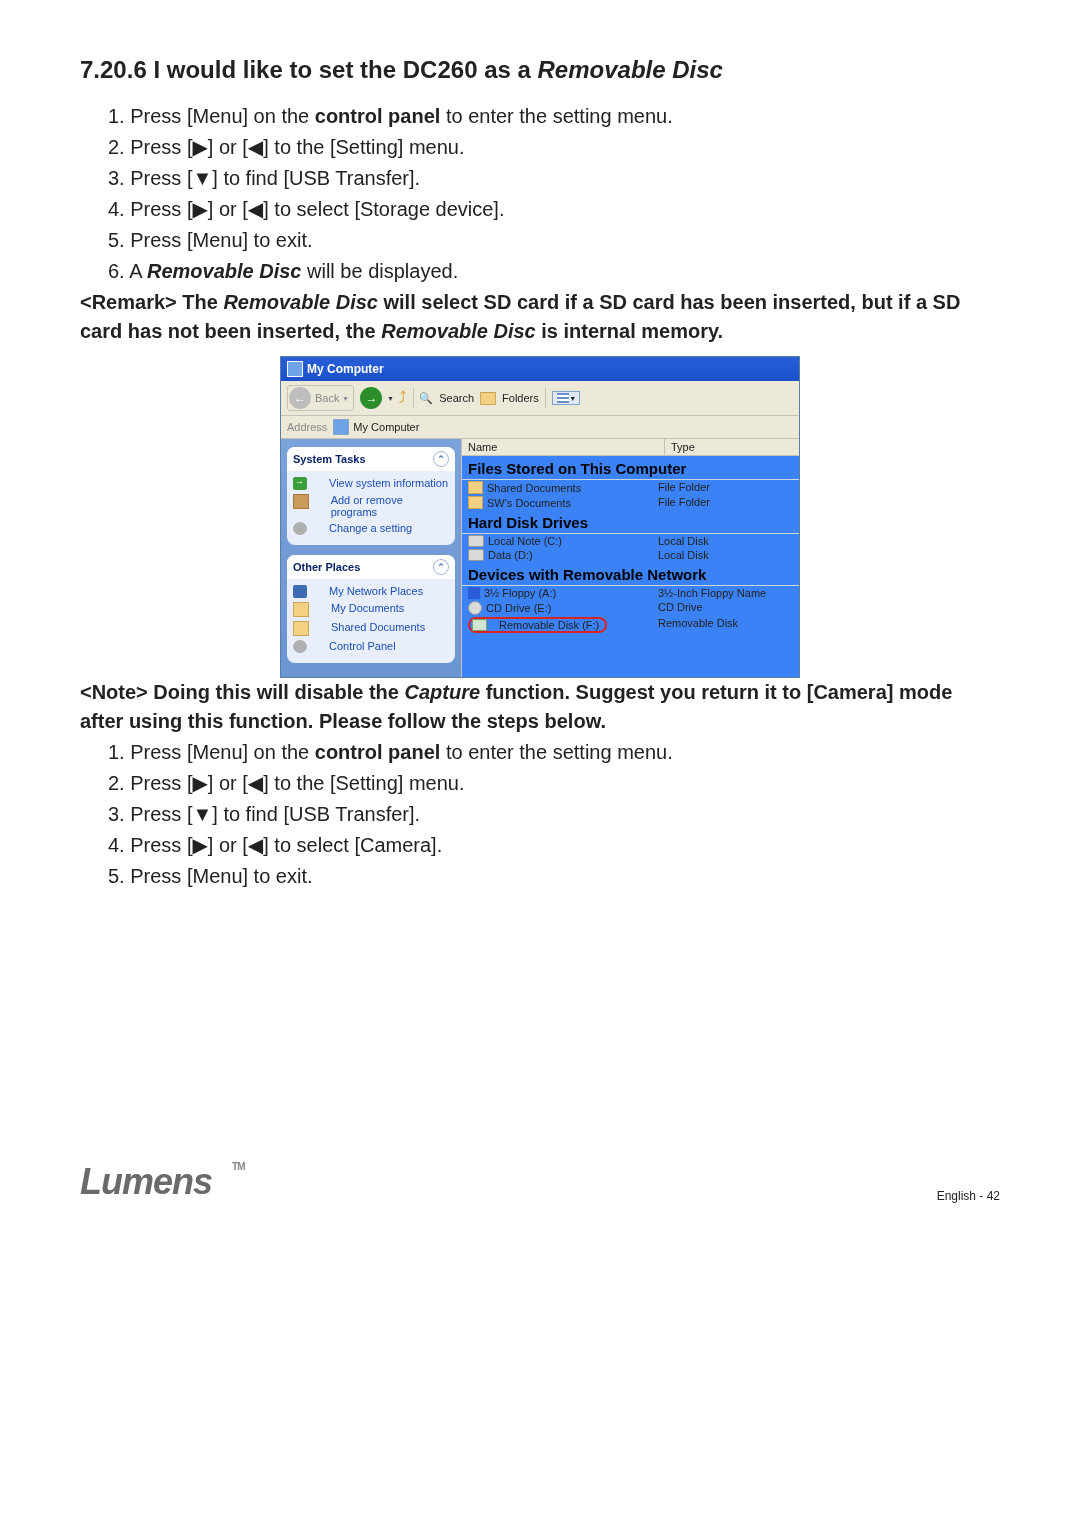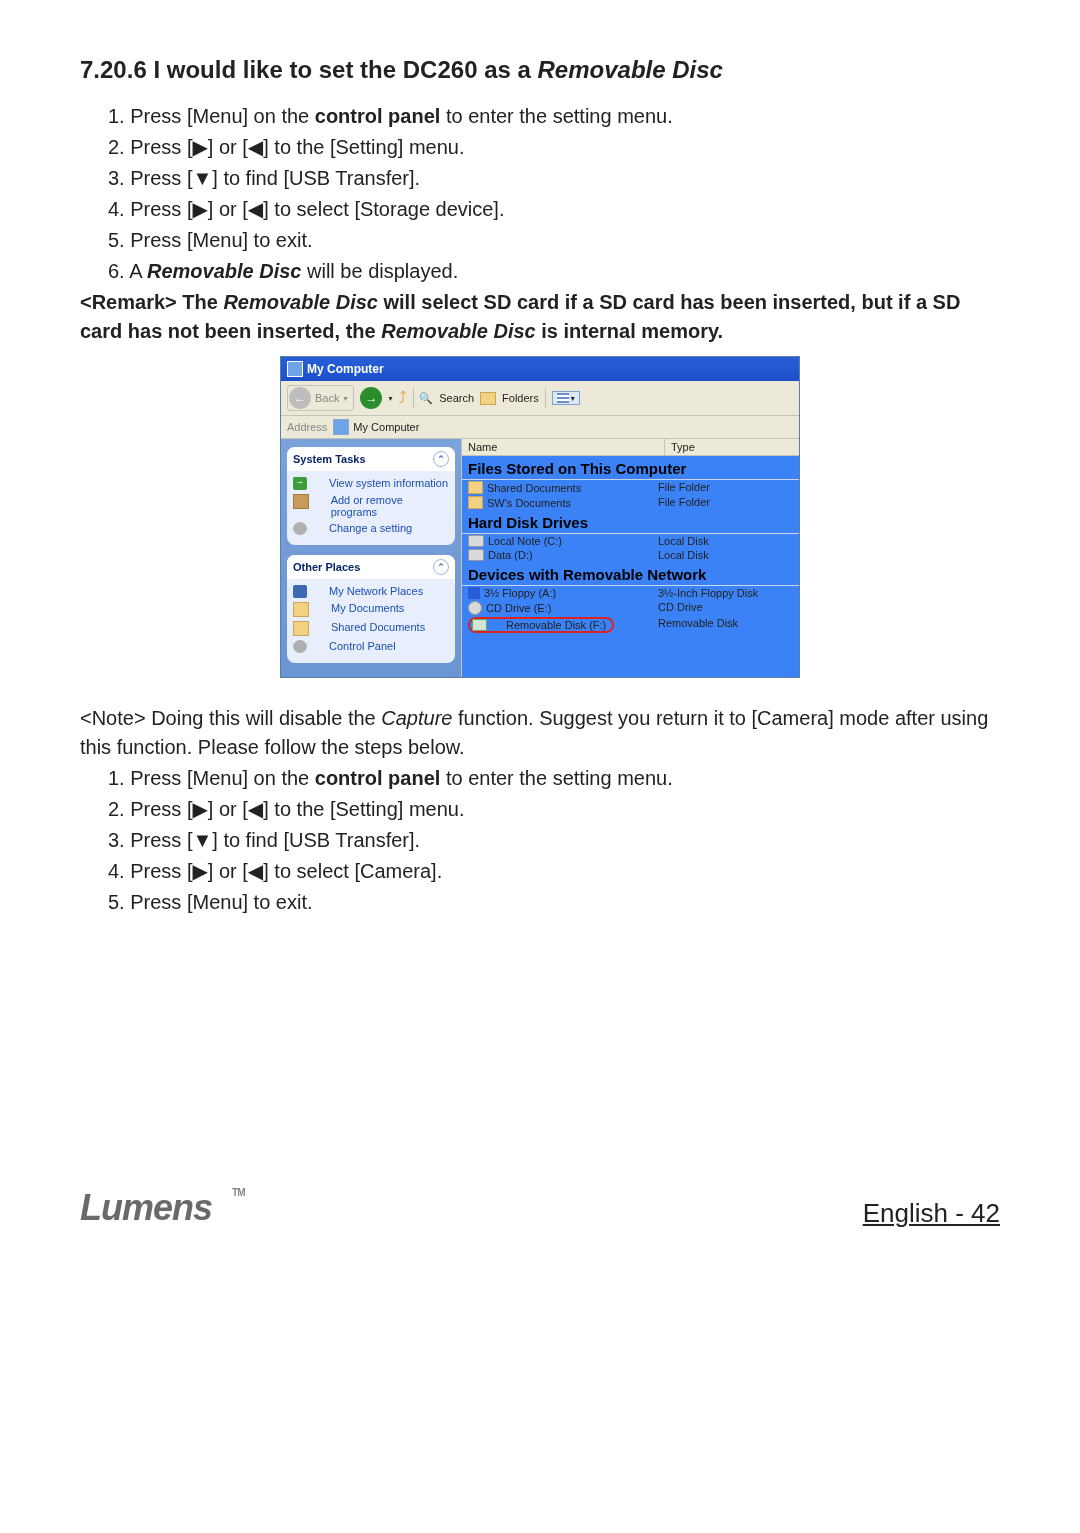--- a/index.html
+++ b/index.html
@@ -15,21 +15,21 @@
   .heading {
     font-size: 24px;
     font-weight: bold;
     margin-bottom: 18px;
   }
   .italic { font-style: italic; }
   .bold { font-weight: bold; }
   .step { margin: 2px 0 2px 28px; line-height: 1.45; }
   .para { margin: 2px 0; line-height: 1.45; }
   .remark { font-weight: bold; line-height: 1.45; }
-  .note { font-weight: normal; margin-top: 26px; line-height: 1.45; }
+  .note { font-weight: bold; line-height: 1.45; }
 
   .screenshot {
     width: 518px;
     margin: 10px auto 0 auto;
     border: 1px solid #5a7fa6;
     font-family: Tahoma, Verdana, sans-serif;
     font-size: 11px;
     background: #ece9d8;
   }
   .titlebar {
@@ -135,39 +135,39 @@
     display:flex; font-size:11px; padding:1px 6px;
   }
   .filerow .c1 { width: 190px; display:flex; align-items:center; gap:4px; }
   .filerow .c2 { flex:1; }
   .ic-folder { width:13px; height:11px; background:#f3d183; border:1px solid #caa656; display:inline-block; }
   .ic-disk { width:14px; height:10px; background:#d9d9d9; border:1px solid #9a9a9a; border-radius:2px; display:inline-block; }
   .ic-floppy { width:12px; height:12px; background:#2a5cd8; display:inline-block; }
   .ic-cd { width:12px; height:12px; background:#d9d9d9; border:1px solid #9a9a9a; border-radius:50%; display:inline-block; }
   .ic-rem { width:13px; height:10px; background:#d0e5d0; border:1px solid #6fa06f; display:inline-block; }
   .highlight {
-    display:inline-flex; align-items:center; gap:19px;
+    display:inline-flex; align-items:center; gap:12px;
     border:2px solid #d22; border-radius:10px; padding:0 6px 0 2px;
   }
 
   .footer {
     display:flex; justify-content:space-between; align-items:flex-end;
     margin-top: 270px;
   }
   .logo {
     font-family: Arial, sans-serif;
     font-weight: bold;
     color: #6a6a6a;
     font-size: 36px;
     font-style: italic;
     letter-spacing: -1px;
     position: relative;
   }
   .logo .tm { font-size:10px; font-style:normal; vertical-align: top; margin-left:20px; color:#888;}
-  .pagelabel { font-size: 26px; color:#222;text-decoration:underline; }
+  .pagelabel { font-size: 12px; color:#222; }
 </style>
 </head>
 <body>
 
 <div class="heading">
   <span>7.20.6</span><span> I would like to set the DC260 as a </span><span class="italic">Removable Disc</span>
 </div>
 
 <div class="step">
   <span>1. Press [Menu] on the </span><span class="bold">control panel</span><span> to enter the setting menu.</span>
@@ -297,21 +297,21 @@
             <span>Data (D:)</span>
           </div>
           <div class="c2">Local Disk</div>
         </div>
       <div class="grouphdr">Devices with Removable Network</div>
       <div class="filerow">
           <div class="c1">
             <span class="ic-floppy"></span>
             <span>3½ Floppy (A:)</span>
           </div>
-          <div class="c2">3½-Inch Floppy Disk</div>
+          <div class="c2">3½-Inch Floppy Name</div>
         </div>
       <div class="filerow">
           <div class="c1">
             <span class="ic-cd"></span>
             <span>CD Drive (E:)</span>
           </div>
           <div class="c2">CD Drive</div>
         </div>
       <div class="filerow">
         <div class="c1">

